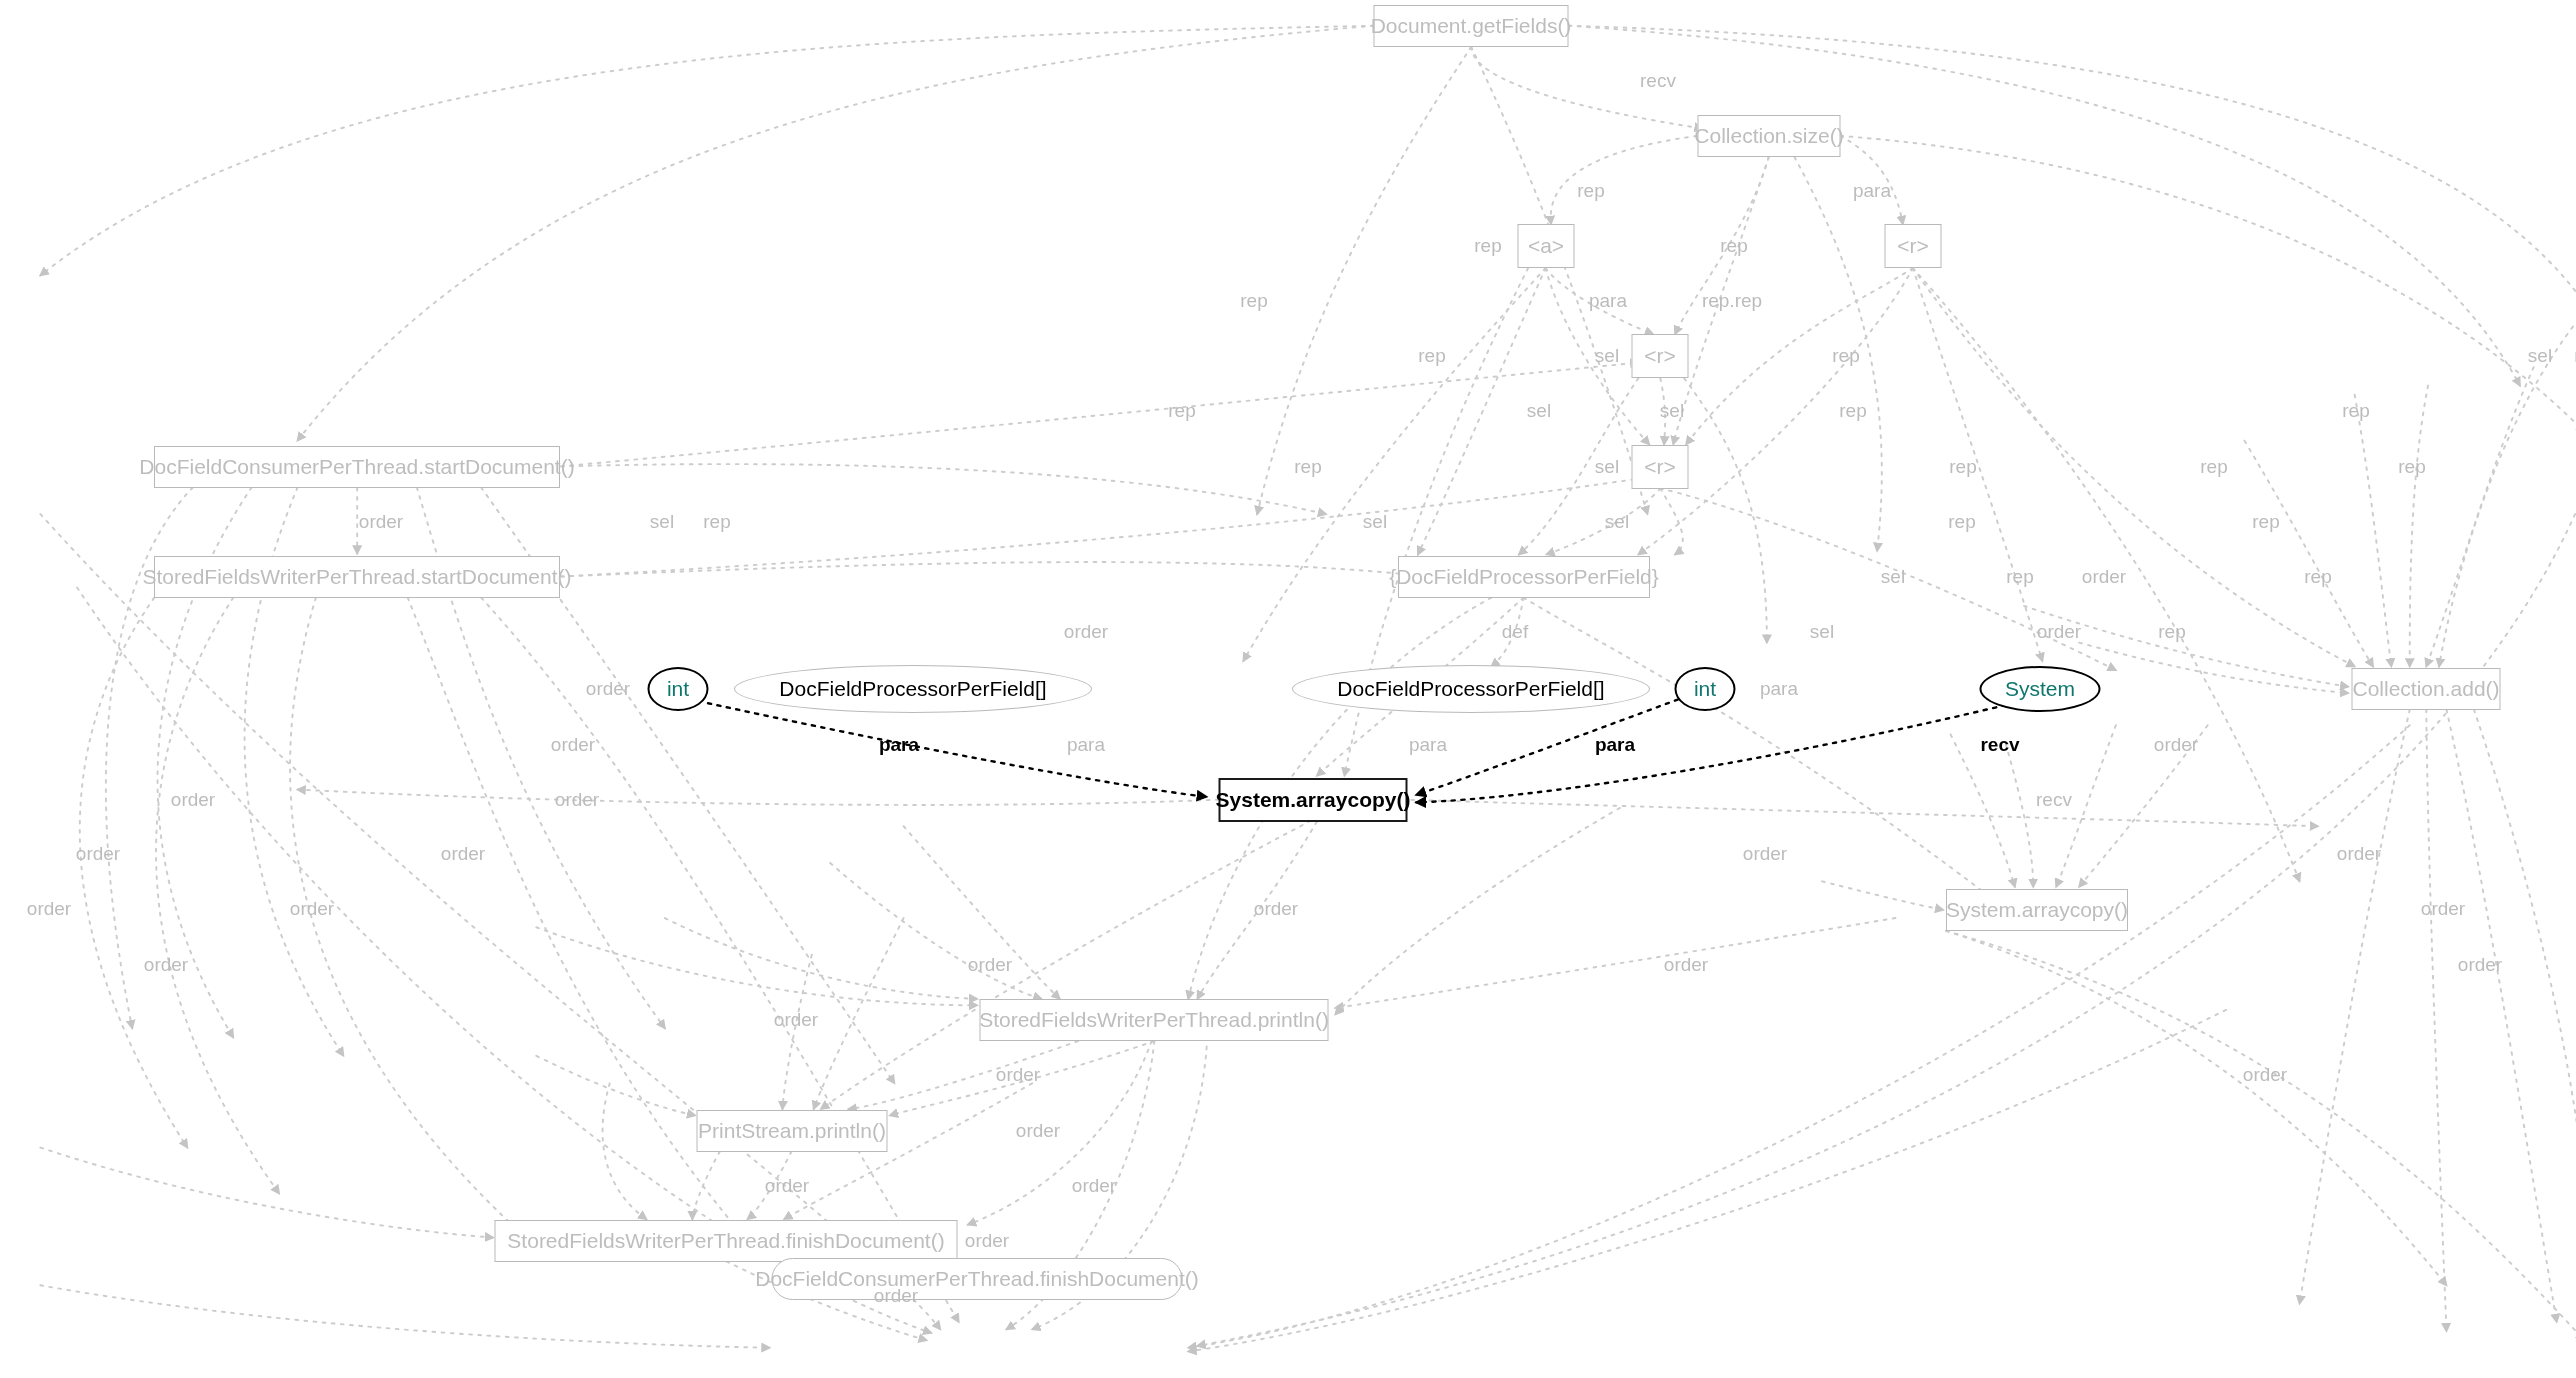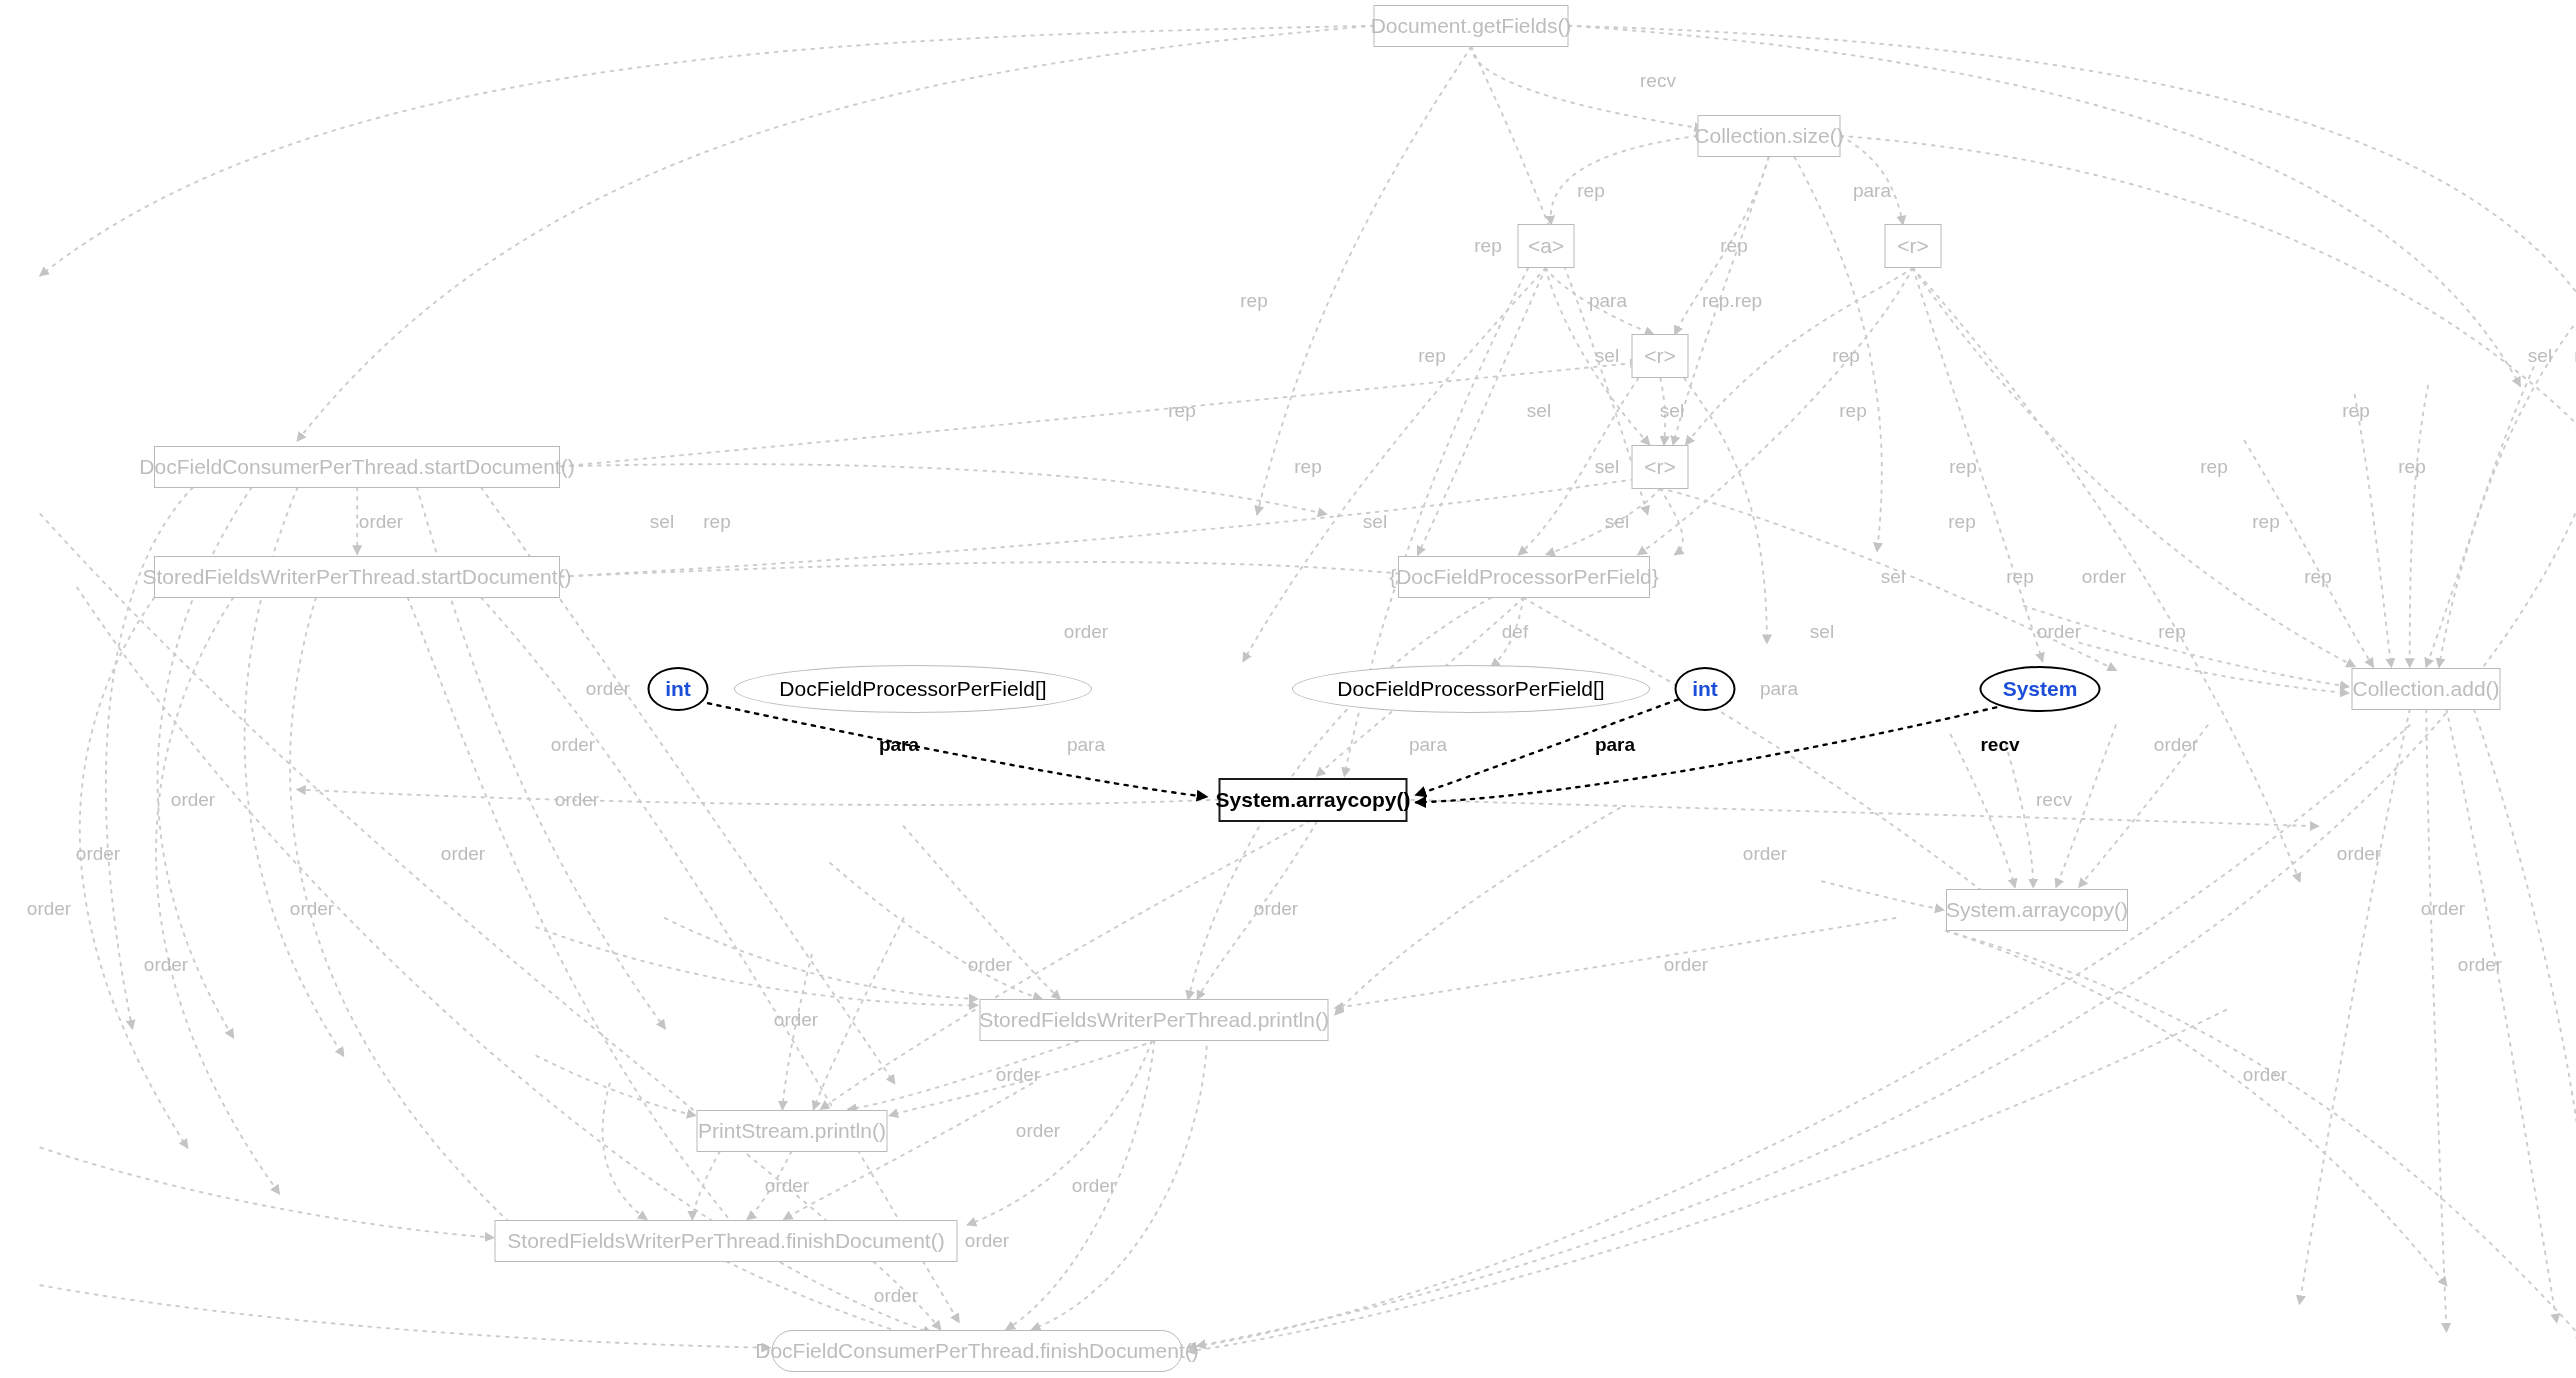--- a/index.html
+++ b/index.html
@@ -66,22 +66,22 @@
   }
   .gnode.ellipse {
     border: 1.5px solid #b9b9b9;
     color: #000000;
     background: #ffffff;
     font-size: 21px;
     border-radius: 50%;
   }
   .gnode.ellipse.focus {
     border: 2.2px solid #000000;
-    color: #1d4ed8;
-    font-weight: bold;
+    color: #0f766e;
+    font-weight: normal;
     z-index: 40;
   }
   .elabel {
     position: absolute;
     font-size: 19px;
     color: #bcbcbc;
     white-space: nowrap;
     transform: translate(-50%, -50%);
   }
   .elabel.strong {
@@ -274,21 +274,21 @@
       </div>
       <div class="gnode box" style="left: 1132px; top: 1020px; width: 349px; height: 42px;">
         <span>StoredFieldsWriterPerThread.println()</span>
       </div>
       <div class="gnode box" style="left: 770px; top: 1131px; width: 191px; height: 42px;">
         <span>PrintStream.println()</span>
       </div>
       <div class="gnode box" style="left: 704px; top: 1241px; width: 463px; height: 42px;">
         <span>StoredFieldsWriterPerThread.finishDocument()</span>
       </div>
-      <div class="gnode box" style="left: 955px; top: 1351px; width: 411px; height: 42px; border-radius: 21px;">
+      <div class="gnode box" style="left: 955px; top: 1279px; width: 411px; height: 42px; border-radius: 21px;">
         <span>DocFieldConsumerPerThread.finishDocument()</span>
       </div>
     </div>
   <div id="label-layer">
       <div class="elabel" style="left: 1636px; top: 81px;">recv</div>
       <div class="elabel" style="left: 1569px; top: 191px;">rep</div>
       <div class="elabel" style="left: 1850px; top: 191px;">para</div>
       <div class="elabel" style="left: 1466px; top: 246px;">rep</div>
       <div class="elabel" style="left: 1712px; top: 246px;">rep</div>
       <div class="elabel" style="left: 1232px; top: 301px;">rep</div>

